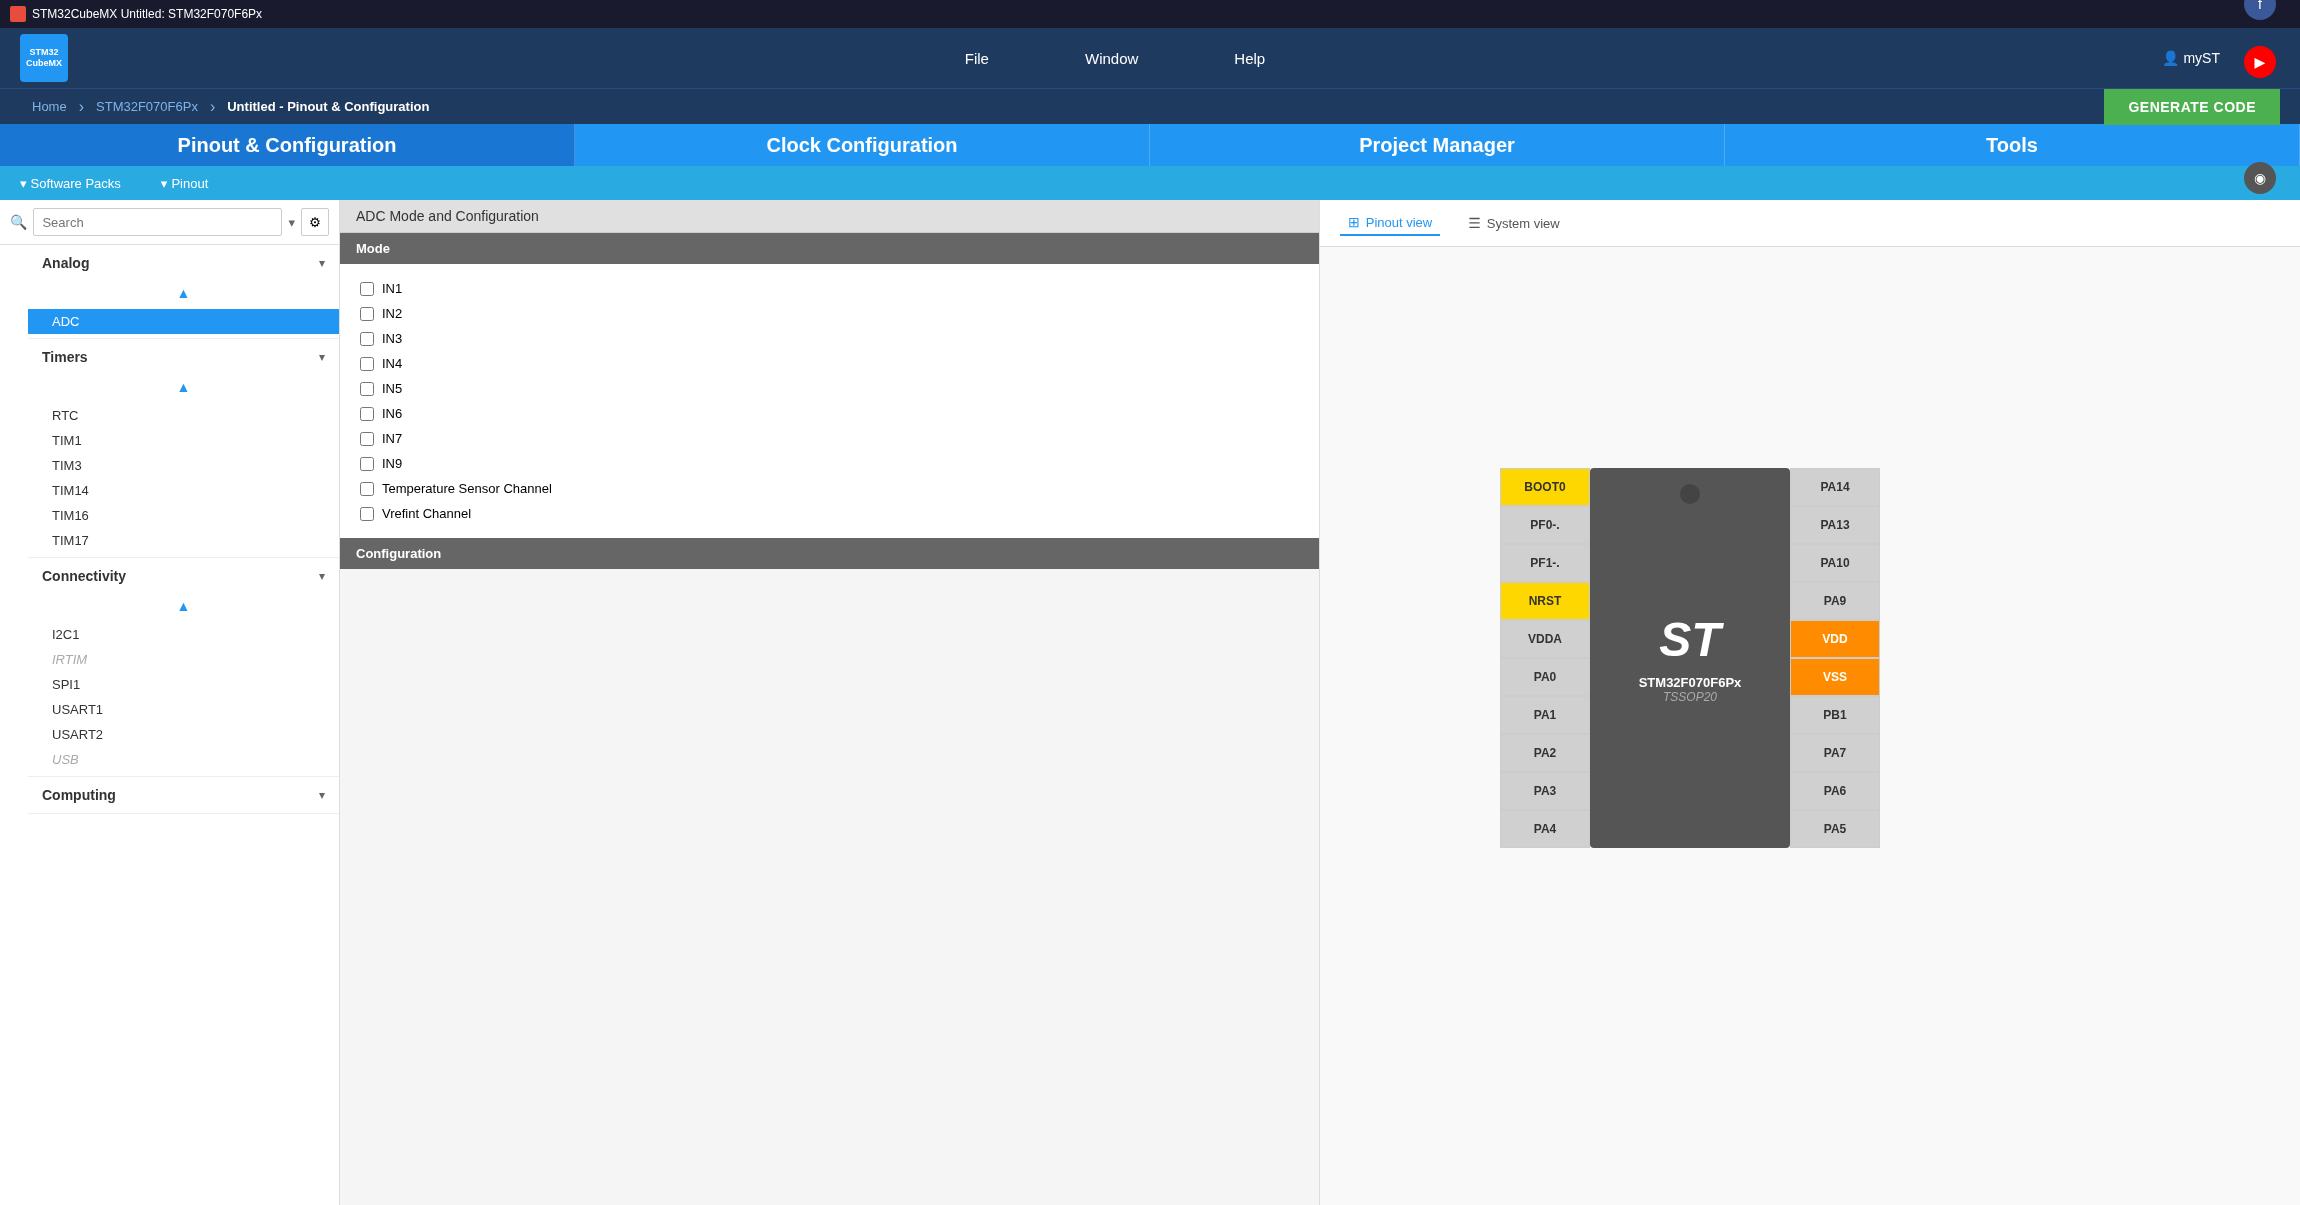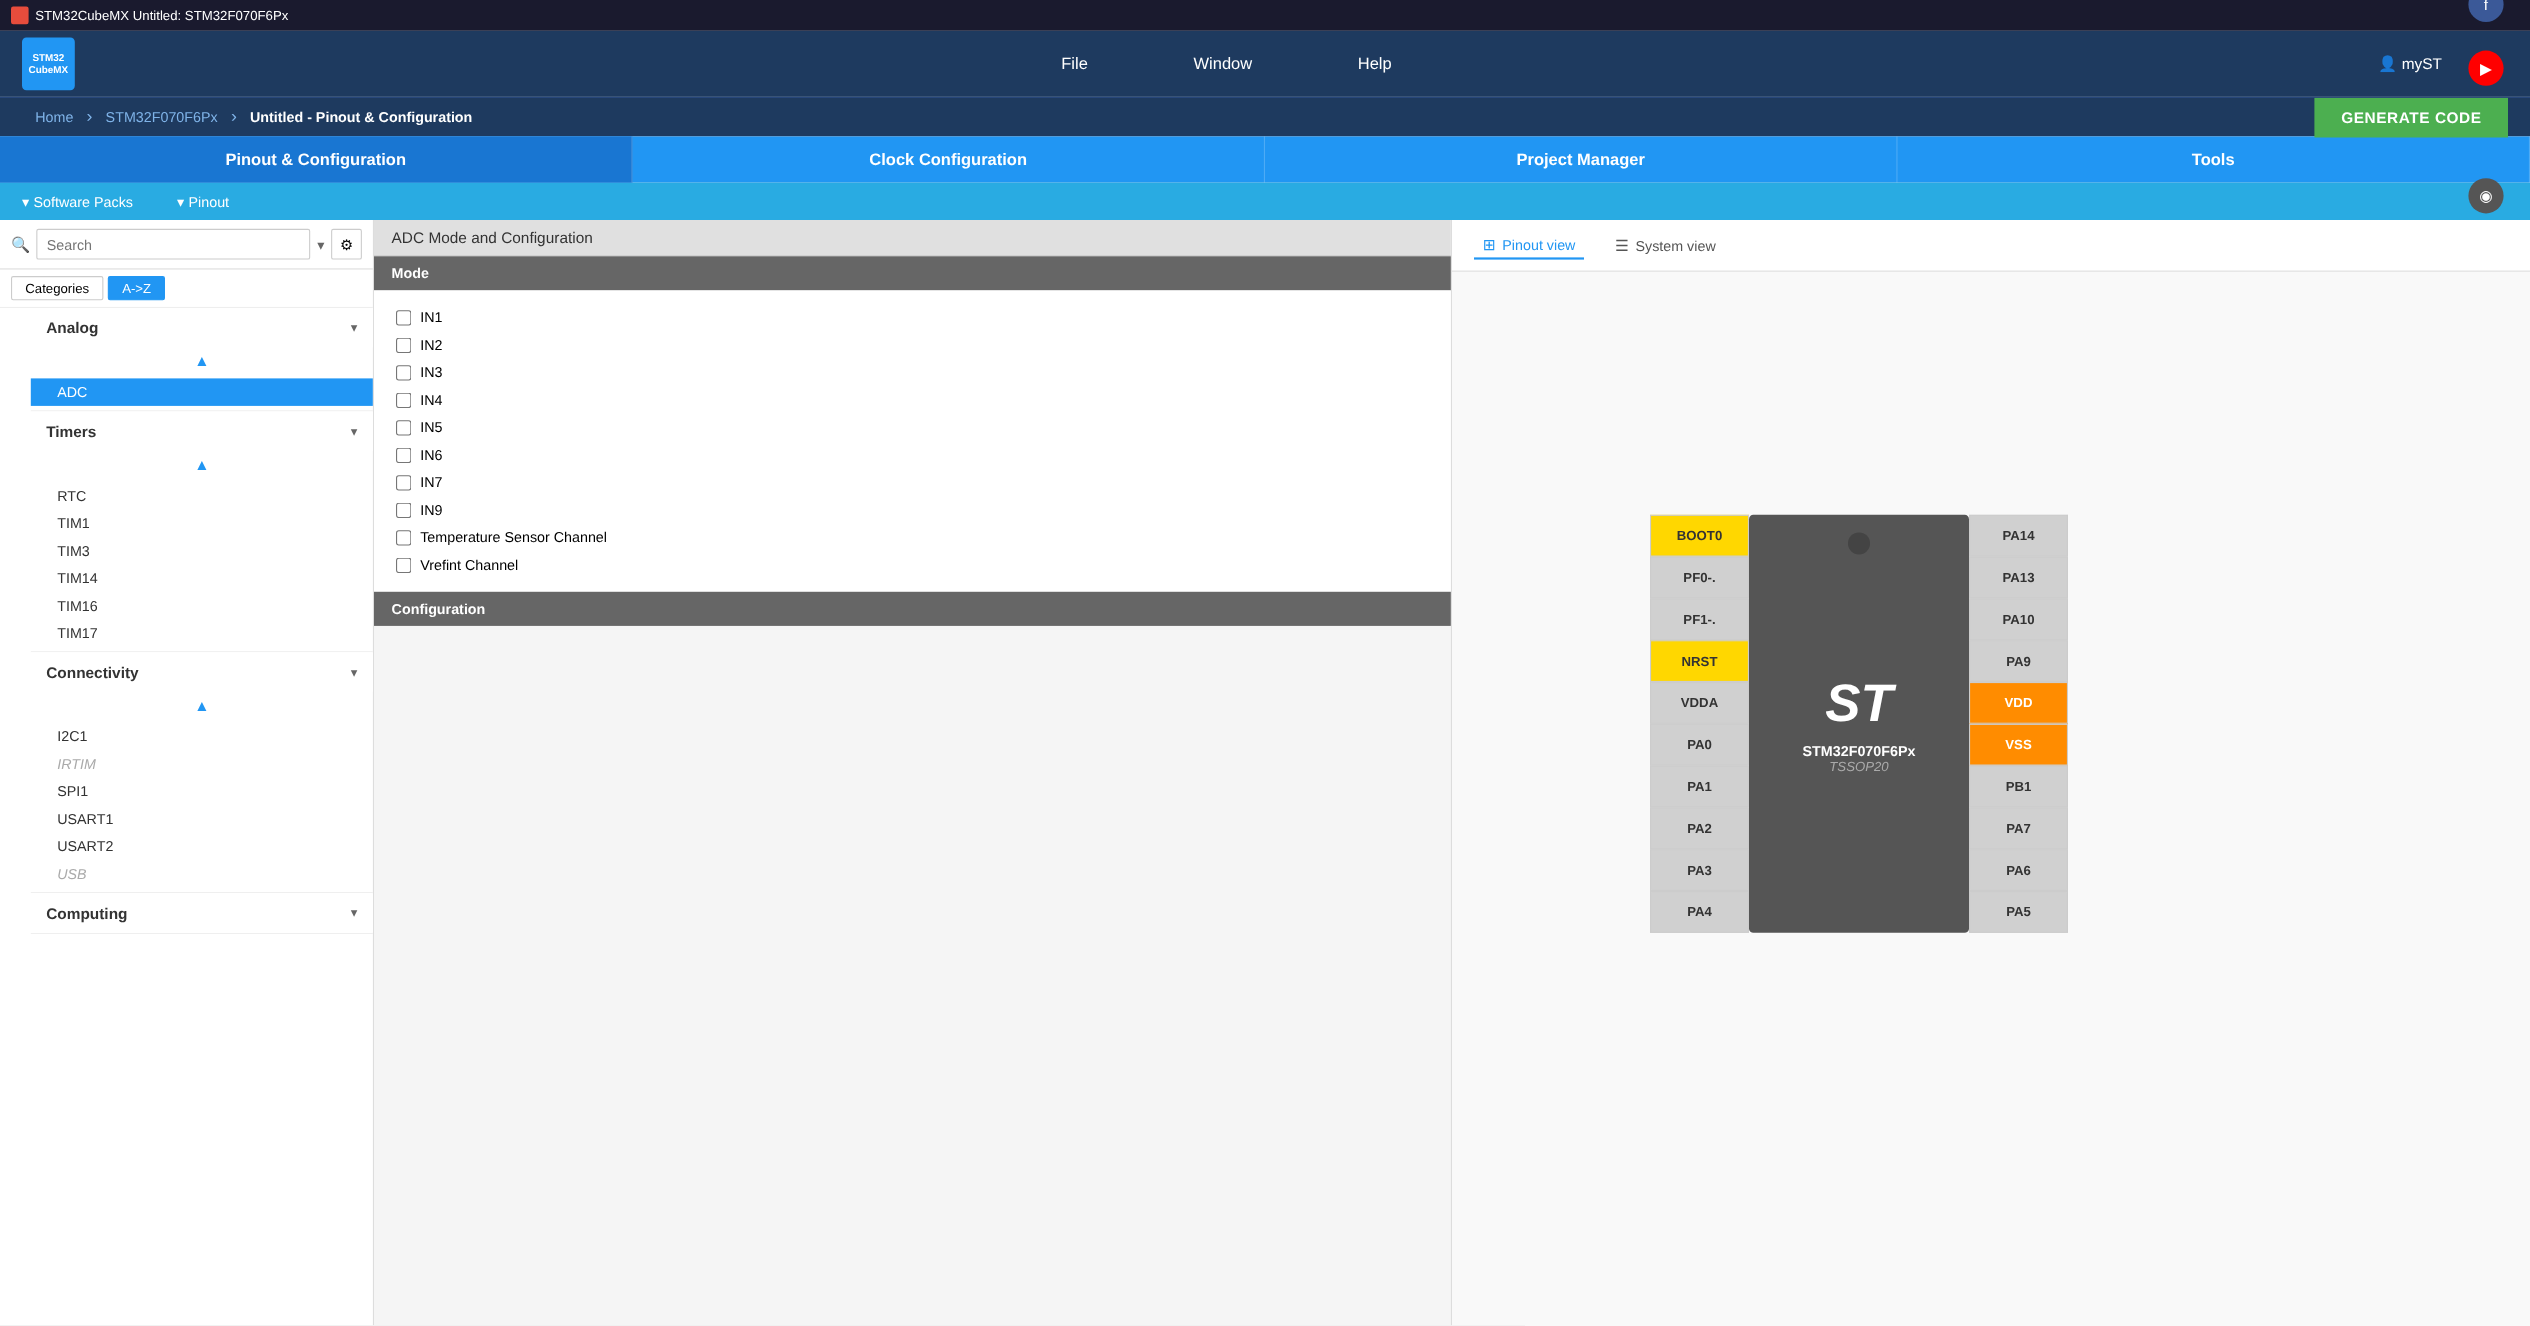--- a/index.html
+++ b/index.html
@@ -130,21 +130,21 @@
       display: flex;
       background: #2196F3;
       height: 42px;
     }
     .tab {
       flex: 1;
       display: flex;
       align-items: center;
       justify-content: center;
       color: white;
-      font-size: 15px;
+      font-size: 20px;
       font-weight: bold;
       cursor: pointer;
       border-right: 1px solid rgba(255,255,255,0.2);
     }
     .tab.active { background: #1976D2; }
 
     
     .sub-tab-bar {
       background: #29ABE2;
       display: flex;
@@ -498,24 +498,20 @@
 <div class="main-content">
 
   <div class="sidebar">
     <div class="sidebar-search">
       <span style="font-size:14px;">🔍</span>
       <input type="text" class="search-input" placeholder="Search" style="">
       <span style="color:#666;">▾</span>
       <button class="gear-btn">⚙</button>
     </div>
 
-    <div class="filter-buttons">
-      <button class="filter-btn">Categories</button>
-      <button class="filter-btn active">A-&gt;Z</button>
-    </div>
 
     <div class="sidebar-section">
       <div class="sidebar-section-header">
         <span class="sidebar-section-title">Analog</span>
         <span class="collapse-icon">▾</span>
       </div>
       <div class="expand-arrow">▲</div>
       <div class="sidebar-items">
         <div class="sidebar-item active">ADC</div>
       </div>

